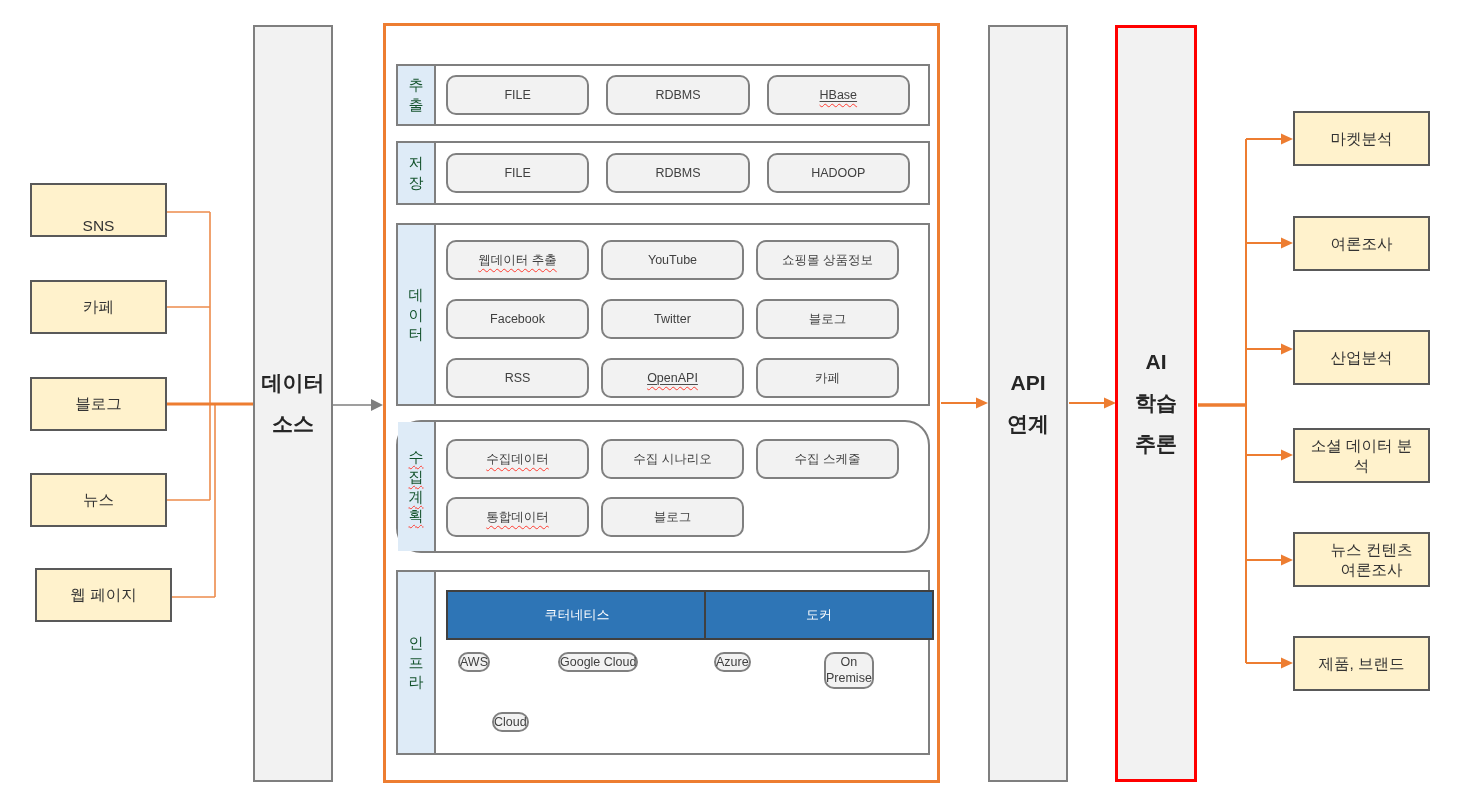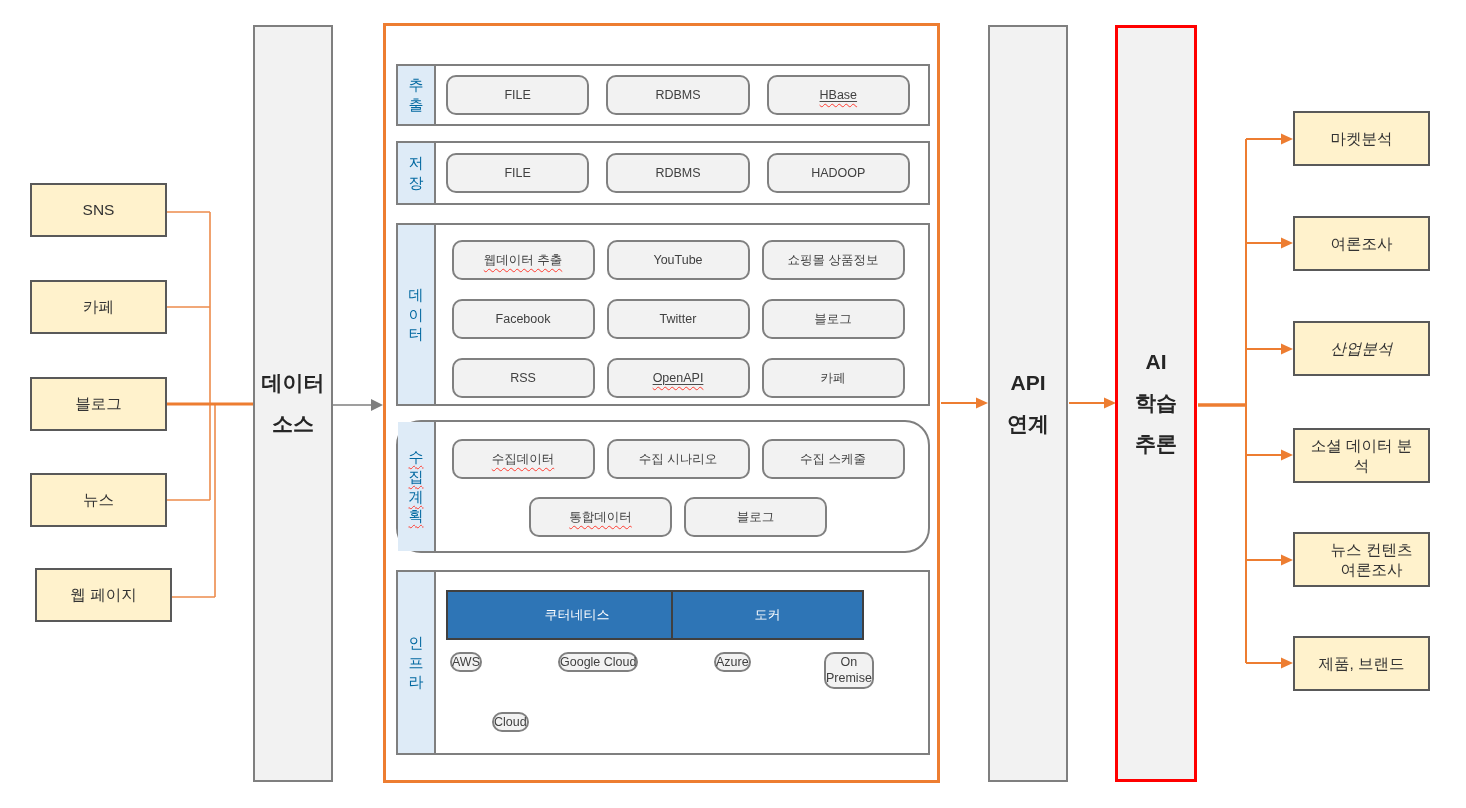--- a/index.html
+++ b/index.html
@@ -10,29 +10,29 @@
   svg.wires{position:absolute;left:0;top:0;width:1466px;height:808px;}
 
   
   .ybox{
     position:absolute;width:137px;height:54px;background:#FFF2CC;
     border:2px solid #595959;box-sizing:border-box;
     display:flex;align-items:center;justify-content:center;
     font-size:15.5px;color:#333333;text-align:center;line-height:1.25;
     padding:0 8px;
   }
-  .src-0{left:30px;top:183px;}
+  .src-0{left:30px;top:183px;align-items:flex-end;}
   .src-1{left:30px;top:280px;}
   .src-2{left:30px;top:377px;}
   .src-3{left:30px;top:473px;}
   .src-4{left:35px;top:568px;}
   .obox{position:absolute;left:1293px;width:137px;height:55px;}
   .out-0{top:111px;}
   .out-1{top:216px;}
-  .out-2{top:321px;font-style:italic;}
+  .out-2{top:330px;}
   .out-3{top:428px;}
   .out-4{top:532px;padding-left:28px;}
   .out-5{top:636px;}
 
   
   .panel{
     position:absolute;top:25px;height:757px;background:#F2F2F2;
     border:2px solid #7F7F7F;box-sizing:border-box;
     display:flex;flex-direction:column;align-items:center;justify-content:center;
     font-weight:bold;font-size:21px;color:#262626;line-height:1.95;text-align:center;
@@ -51,26 +51,26 @@
     border:2px solid #7F7F7F;box-sizing:border-box;display:flex;
   }
   .prow-extract{top:38px;height:62px;}
   .prow-store{top:115px;height:64px;}
   .prow-data{top:197px;height:183px;}
   .prow-plan{top:394px;height:133px;border-radius:25px;}
   .prow-infra{top:544px;height:185px;}
   .prow-label{
     width:38px;flex:0 0 38px;background:#DEEBF7;border-right:2px solid #7F7F7F;
     box-sizing:border-box;display:flex;align-items:center;justify-content:center;
-    font-size:15px;color:#0369a1;
+    font-size:15px;color:#14532d;
   }
   .prow-label .vtext{width:17px;word-break:break-all;text-align:center;line-height:1.32;display:block;}
   .prow-content{flex:1;position:relative;box-sizing:border-box;}
   .flexline{display:flex;align-items:center;gap:17px;padding:0 18px 0 10px;}
-  .flexwrap{display:flex;flex-wrap:wrap;column-gap:12px;padding:0 18px 0 10px;align-content:flex-start;justify-content:center;}
+  .flexwrap{display:flex;flex-wrap:wrap;column-gap:12px;padding:0 18px 0 10px;align-content:flex-start;}
   .prow-data .flexwrap{padding-top:15px;row-gap:19px;}
   .prow-plan .flexwrap{padding-top:17px;row-gap:18px;}
 
   .item{
     background:#F2F2F2;border:2px solid #808080;border-radius:10px;
     box-sizing:border-box;display:flex;align-items:center;justify-content:center;
     font-size:12.5px;color:#404040;text-align:center;line-height:1.3;
     width:143px;height:40px;flex:0 0 143px;
   }
   .flexline .item{flex:1 1 0;}
@@ -79,22 +79,22 @@
   .wavy{text-decoration:underline wavy #ff3b30;text-decoration-thickness:1px;text-underline-offset:4px;}
   .solid-u{text-decoration:underline solid #4d4d4d;text-decoration-thickness:1px;text-underline-offset:2px;}
   .prow-label.wavy{text-underline-offset:3px;}
 
   
   .blue{
     position:absolute;background:#2E75B6;border:2px solid #404040;box-sizing:border-box;
     color:#ffffff;font-size:13px;display:flex;align-items:center;justify-content:center;
   }
   .blue-k8s{left:10px;top:18px;width:262px;height:50px;justify-content:center;}
-  .blue-docker{left:235px;top:18px;width:193px;height:50px;}
-  .cl-aws{position:absolute;left:14px;top:80px;width:102px;height:52px;}
+  .blue-docker{left:268px;top:18px;width:230px;height:50px;}
+  .cl-aws{position:absolute;left:22px;top:80px;width:102px;height:52px;}
   .cl-gc{position:absolute;left:122px;top:80px;width:146px;height:52px;text-align:center;}
   .cl-az{position:absolute;left:278px;top:80px;width:100px;height:52px;}
   .cl-onprem{position:absolute;left:388px;top:80px;width:94px;height:89px;white-space:pre-line;}
   .cl-cloud{position:absolute;left:10px;top:140px;width:368px;height:29px;margin-left:46px;}
   .infra-item{width:auto;height:auto;flex:none;}
 </style>
 </head>
 <body>
 
 <div class="canvas">

